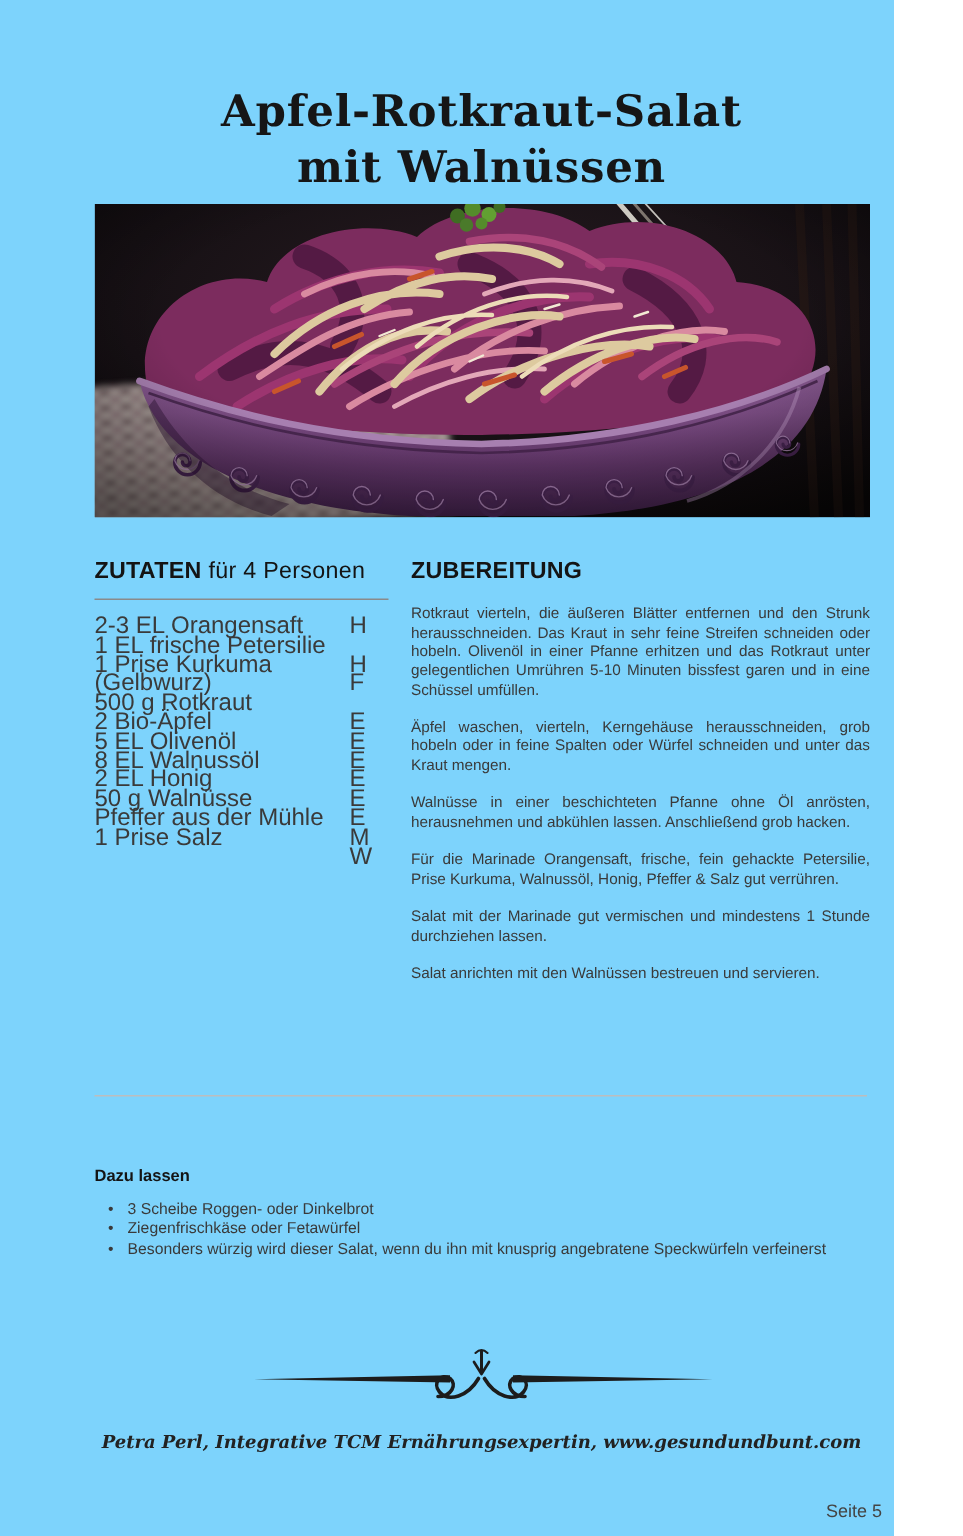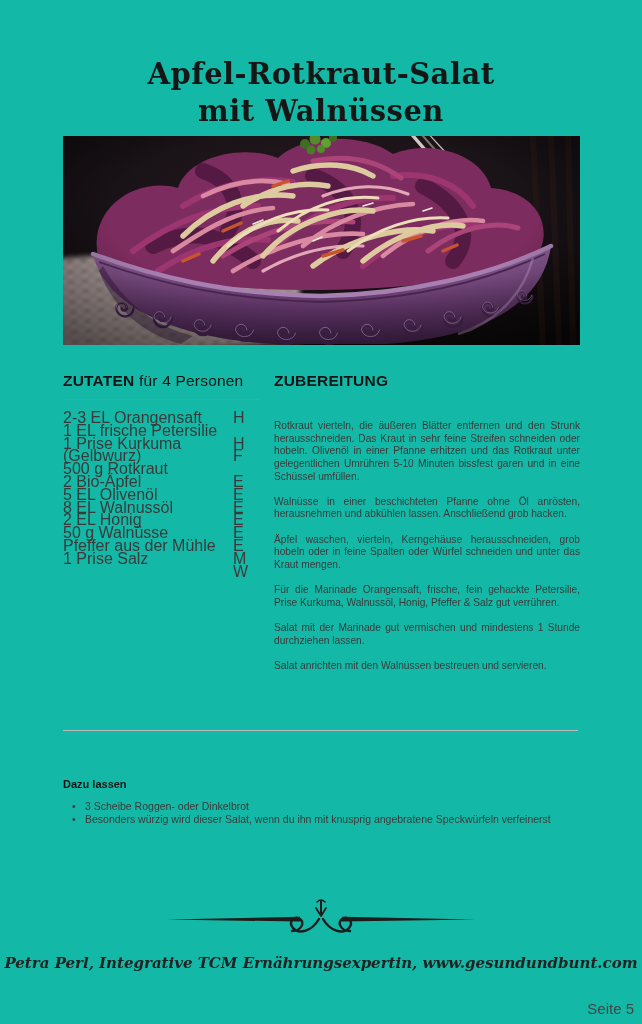--- a/index.html
+++ b/index.html
@@ -1,18 +1,18 @@
 <!DOCTYPE html>
 <html><head>
 <meta charset="utf-8">
 <style>
   * { margin:0; padding:0; box-sizing:border-box; }
   html,body { width:642px; height:1024px; background:#ffffff; overflow:hidden;
               font-family:"Liberation Sans", sans-serif; }
-  .page { position:relative; width:642px; height:1024px; background:#14b8a6; }
+  .page { position:relative; width:596px; height:1024px; background:#7dd3fc; }
 
   
   .title-block { position:absolute; top:56px; left:0; width:642px; text-align:center;
                  font-family:"DejaVu Serif", serif; font-weight:700; font-size:29px;
                  line-height:37px; color:#161616; letter-spacing:0.5px; }
 
   
   .photo-wrap { position:absolute; left:63px; top:136px; width:517px; height:209px; overflow:hidden; }
   .photo-wrap svg { display:block; }
 
@@ -24,42 +24,42 @@
   .sec-head { font-size:15.5px; font-weight:700; color:#141414; letter-spacing:0.2px; line-height:19px; }
   .sec-head .light { font-weight:400; }
 
   .ing-rule { border:none; border-top:1px solid #8a8a8a; margin:9px 0 0 0; width:196px; }
 
   .ing-list { margin-top:12px; font-size:16px; line-height:12.8px; color:#3a3a3a; }
   .ing-row  { display:flex; min-height:12.8px; }
   .ing-name { width:170px; flex:none; }
   .ing-el   { width:20px; flex:none; }
 
-  .prep-body { margin-top:30px; }
+  .prep-body { margin-top:14px; }
   .prep-body p { font-size:10.2px; line-height:12.65px; color:#3a3a3a;
                  text-align:justify; margin-bottom:12.5px; }
 
   
   .bottom-rule { position:absolute; left:63px; top:730px; width:515px; height:0;
                  border-top:1.5px solid #bdbdbd; }
 
   .serving { position:absolute; left:63px; top:778px; width:517px; }
   .serving-head { font-size:11px; font-weight:700; color:#141414; }
   .serving ul { margin-top:10px; list-style:none; }
   .serving li { position:relative; padding-left:22px; font-size:10.5px; line-height:13.4px;
                 color:#3a3a3a; text-align:justify; }
   .serving li::before { content:"\2022"; position:absolute; left:9px; top:0; color:#3a3a3a; }
 
   .flourish { position:absolute; left:161px; top:898px; width:320px; height:44px; }
 
   .footer-credit { position:absolute; left:0; top:954px; width:642px; text-align:center;
                    font-family:"DejaVu Serif", serif; font-style:italic; font-weight:700;
-                   font-size:15px; color:#222222; }
-
-  .page-number { position:absolute; right:8px; top:1000px; font-size:15px; color:#444444; }
+                   font-size:12px; color:#222222; }
+
+  .page-number { position:absolute; right:8px; top:1000px; font-size:12px; color:#444444; }
 </style>
 </head>
 <body>
 
 <div class="page">
 
   <div class="title-block">
     <div>Apfel-Rotkraut-Salat</div>
     <div>mit Walnüssen</div>
   </div>
@@ -226,35 +226,36 @@
             <span class="ing-name"></span>
             <span class="ing-el">W</span>
           </div>
       </div>
     </div>
 
     <div class="col-right">
       <div class="sec-head">ZUBEREITUNG</div>
       <div class="prep-body">
         <p>Rotkraut vierteln, die äußeren Blätter entfernen und den Strunk herausschneiden. Das Kraut in sehr feine Streifen schneiden oder hobeln. Olivenöl in einer Pfanne erhitzen und das Rotkraut unter gelegentlichen Umrühren 5-10 Minuten bissfest garen und in eine Schüssel umfüllen.</p>
+        <p>Äpfel waschen, vierteln, Kerngehäuse herausschneiden, grob hobeln oder in feine Spalten oder Würfel schneiden und unter das Kraut mengen.</p>
         <p>Walnüsse in einer beschichteten Pfanne ohne Öl anrösten, herausnehmen und abkühlen lassen. Anschließend grob hacken.</p>
-        <p>Äpfel waschen, vierteln, Kerngehäuse herausschneiden, grob hobeln oder in feine Spalten oder Würfel schneiden und unter das Kraut mengen.</p>
         <p>Für die Marinade Orangensaft, frische, fein gehackte Petersilie, Prise Kurkuma, Walnussöl, Honig, Pfeffer &amp; Salz gut verrühren.</p>
         <p>Salat mit der Marinade gut vermischen und mindestens 1 Stunde durchziehen lassen.</p>
         <p>Salat anrichten mit den Walnüssen bestreuen und servieren.</p>
       </div>
     </div>
   </div>
 
   <div class="bottom-rule"></div>
 
   <div class="serving">
     <div class="serving-head">Dazu lassen</div>
     <ul>
       <li>3 Scheibe Roggen- oder Dinkelbrot</li>
+      <li>Ziegenfrischkäse oder Fetawürfel</li>
       <li>Besonders würzig wird dieser Salat, wenn du ihn mit knusprig angebratene Speckwürfeln verfeinerst</li>
     </ul>
   </div>
 
   <div class="flourish">
     <svg width="320" height="44" viewBox="0 0 320 44">
       <polygon points="6,21.5 139,18.8 139,23.6" fill="#1c1c1c"></polygon>
       <polygon points="314,21.5 181,18.8 181,23.6" fill="#1c1c1c"></polygon>
       <path d="M160,3 L160,17" stroke="#1c1c1c" stroke-width="2" fill="none" stroke-linecap="round"></path>
       <path d="M155,10 L160,18 L165,10" stroke="#1c1c1c" stroke-width="1.8" fill="none" stroke-linecap="round" stroke-linejoin="round"></path>

